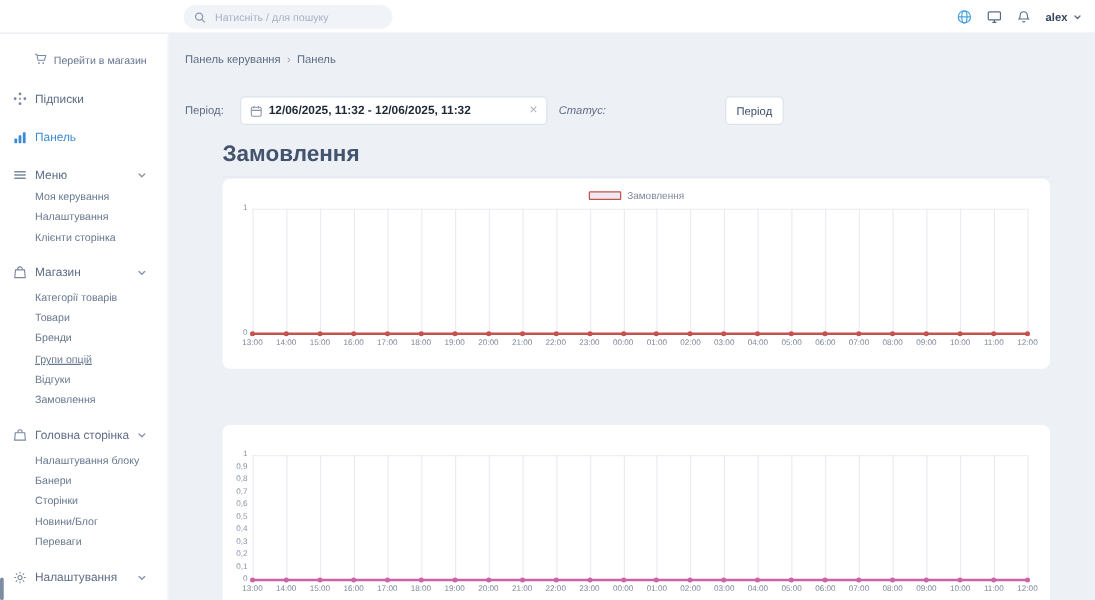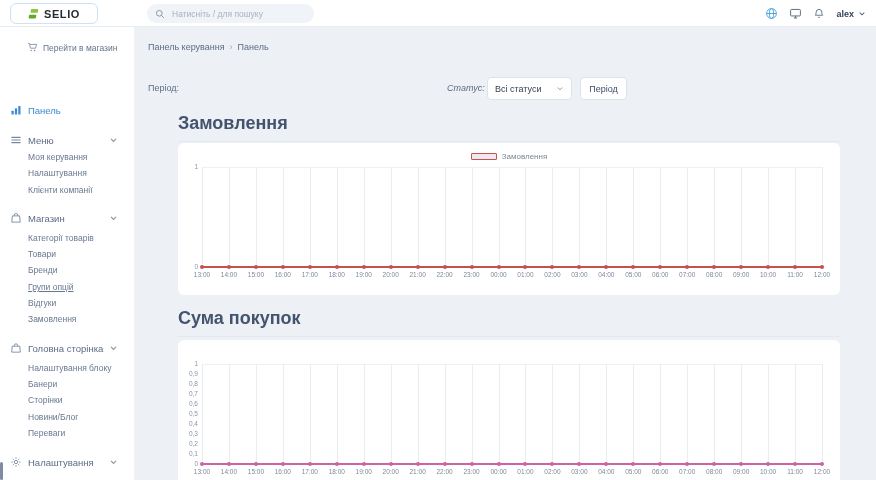--- a/index.html
+++ b/index.html
@@ -85,31 +85,20 @@
   .y-label{position:absolute;left:-22px;width:18px;text-align:right;font-size:6.5px;color:#8a94a6;}
   .series-line{position:absolute;left:0;right:0;top:99px;height:1.5px;}
   .series-dot{position:absolute;top:97.5px;width:4px;height:4px;border-radius:50%;}
 </style>
 </head>
 <body>
 
 <div class="stage">
 
   <div class="header">
-    <div class="logo-box">
-      <span style="display:flex;">
-        <svg width="11" height="12" viewBox="0 0 12 13">
-          <g transform="skewX(-8)">
-            <rect x="3.4" y="1" width="8" height="4.2" rx="1" fill="#8bc63f"></rect>
-            <rect x="2.2" y="7.2" width="8" height="4.2" rx="1" fill="#63a82c"></rect>
-          </g>
-        </svg>
-      </span>
-      <span class="logo-text">SELIO</span>
-    </div>
 
     <div class="search">
       <span style="display:flex;">
         <svg width="10" height="10" viewBox="0 0 14 14" fill="none" stroke="#8d99ab" stroke-width="1.4">
           <circle cx="6" cy="6" r="4"></circle>
             <path d="M9 9l3.4 3.4"></path>
         </svg>
       </span>
       <input class="search-input" placeholder="Натисніть / для пошуку" style="">
     </div>
@@ -149,20 +138,32 @@
       <div class="side-store">
         <span style="display:flex;color:#7b89a0">
           <svg width="11" height="11" viewBox="0 0 16 16" fill="none" stroke="currentColor" stroke-width="1.2">
             <path d="M1.5 2h2l1.5 7h7.5l1.5-5.5H4.2"></path>
             <circle cx="6" cy="12.3" r="1.1" fill="currentColor" stroke="none"></circle>
             <circle cx="11" cy="12.3" r="1.1" fill="currentColor" stroke="none"></circle>
           </svg>
         </span>
         <span>Перейти в магазин</span>
       </div>
+      <div class="side-item" style="top: 43px;">
+        <span class="s-ic">
+          <svg width="12" height="12" viewBox="0 0 16 16" fill="currentColor">
+            <circle cx="8" cy="2.8" r="1.5"></circle>
+            <circle cx="2.8" cy="8" r="1.5"></circle>
+            <circle cx="13.2" cy="8" r="1.5"></circle>
+            <circle cx="8" cy="13.2" r="1.5"></circle>
+            <circle cx="8" cy="8" r="1.1"></circle>
+          </svg>
+        </span>
+        <span class="s-lb">Підписки</span>
+      </div>
       <div class="side-item active" style="top: 74px;">
         <span class="s-ic">
           <svg width="12" height="12" viewBox="0 0 16 16" fill="currentColor">
             <rect x="2" y="9" width="3" height="5" rx="0.8"></rect>
             <rect x="6.5" y="5.5" width="3" height="8.5" rx="0.8"></rect>
             <rect x="11" y="2.5" width="3" height="11.5" rx="0.8"></rect>
           </svg>
         </span>
         <span class="s-lb">Панель</span>
       </div>
@@ -174,21 +175,21 @@
         </span>
         <span class="s-lb">Меню</span>
         <span class="s-chev">
           <svg width="9" height="9" viewBox="0 0 10 10" fill="none" stroke="currentColor" stroke-width="1.2" stroke-linecap="round">
             <path d="M2.5 3.5L5 6l2.5-2.5"></path>
           </svg>
         </span>
       </div>
       <div class="side-sub" style="top: 123px;">Моя керування</div>
       <div class="side-sub" style="top: 139px;">Налаштування</div>
-      <div class="side-sub" style="top: 156px;">Клієнти компанії</div>
+      <div class="side-sub" style="top: 156px;">Клієнти сторінка</div>
       <div class="side-item" style="top: 182px;">
         <span class="s-ic">
           <svg width="12" height="12" viewBox="0 0 16 16" fill="none" stroke="currentColor" stroke-width="1.2">
             <path d="M3.2 5.2h9.6l.8 8.3H2.4z"></path>
             <path d="M5.5 5.2v-.7a2.5 2.5 0 0 1 5 0v.7"></path>
           </svg>
         </span>
         <span class="s-lb">Магазин</span>
         <span class="s-chev">
           <svg width="9" height="9" viewBox="0 0 10 10" fill="none" stroke="currentColor" stroke-width="1.2" stroke-linecap="round">
@@ -240,30 +241,32 @@
 
   <div class="main">
 
     <div class="breadcrumb">
       <span class="bc-item">Панель керування</span>
       <span class="bc-sep">›</span>
       <span class="bc-item">Панель</span>
     </div>
 
     <span class="f-label lbl-period">Період:</span>
+    <div class="date-input">
+      <span style="display:flex;">
+        <svg width="10" height="10" viewBox="0 0 14 14" fill="none" stroke="#8a94a6" stroke-width="1.2">
+          <rect x="1.5" y="2.5" width="11" height="10" rx="1.5"></rect>
+            <path d="M4.5 1v3M9.5 1v3M1.5 6h11"></path>
+        </svg>
+      </span>
+      <span class="date-value">12/06/2025, 11:32 - 12/06/2025, 11:32</span>
+      <span class="clear-x">×</span>
+    </div>
 
     <span class="f-label lbl-status">Статус:</span>
-    <div class="status-select">
-      <span class="status-value">Всі статуси</span>
-      <span style="display:flex;color:#8a94a6;">
-        <svg width="8" height="8" viewBox="0 0 10 10" fill="none" stroke="currentColor" stroke-width="1.2" stroke-linecap="round">
-          <path d="M2.5 3.5L5 6l2.5-2.5"></path>
-        </svg>
-      </span>
-    </div>
 
     <button class="reset-btn">Період</button>
 
     <div class="sec-title" id="title-1">Замовлення</div>
     <div class="chart-card" id="card-1">
         <div class="chart-legend">
           <span class="lg-swatch" style="border-color:#c4524f;background:#efe8f0"></span>
           <span class="lg-label">Замовлення</span>
         </div>
         <div class="chart-plot">
@@ -339,21 +342,20 @@
           <span class="series-dot" style="left: calc(73.913% - 2px); background: rgb(196, 82, 79);"></span>
           <span class="series-dot" style="left: calc(78.2609% - 2px); background: rgb(196, 82, 79);"></span>
           <span class="series-dot" style="left: calc(82.6087% - 2px); background: rgb(196, 82, 79);"></span>
           <span class="series-dot" style="left: calc(86.9565% - 2px); background: rgb(196, 82, 79);"></span>
           <span class="series-dot" style="left: calc(91.3043% - 2px); background: rgb(196, 82, 79);"></span>
           <span class="series-dot" style="left: calc(95.6522% - 2px); background: rgb(196, 82, 79);"></span>
           <span class="series-dot" style="left: calc(100% - 2px); background: rgb(196, 82, 79);"></span>
         </div>
       </div>
 
-    <div class="sec-title" id="title-2">Сума покупок</div>
     <div class="chart-card" id="card-2">
         <div class="chart-plot">
           <div class="gridline-top"></div>
           <div class="gridline-v" style="left: 0%;"></div>
           <div class="x-label" style="left: 0%;">13:00</div>
           <div class="gridline-v" style="left: 4.34783%;"></div>
           <div class="x-label" style="left: 4.34783%;">14:00</div>
           <div class="gridline-v" style="left: 8.69565%;"></div>
           <div class="x-label" style="left: 8.69565%;">15:00</div>
           <div class="gridline-v" style="left: 13.0435%;"></div>

